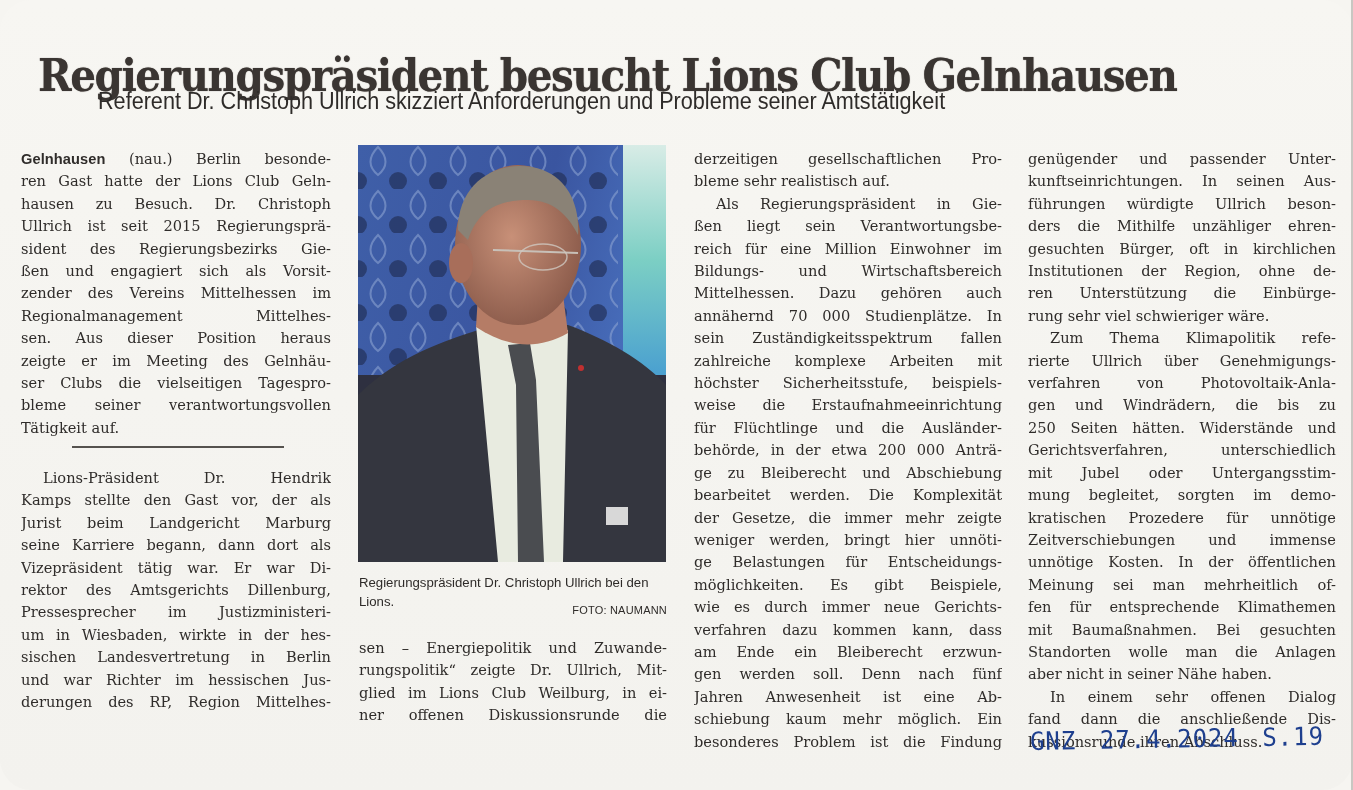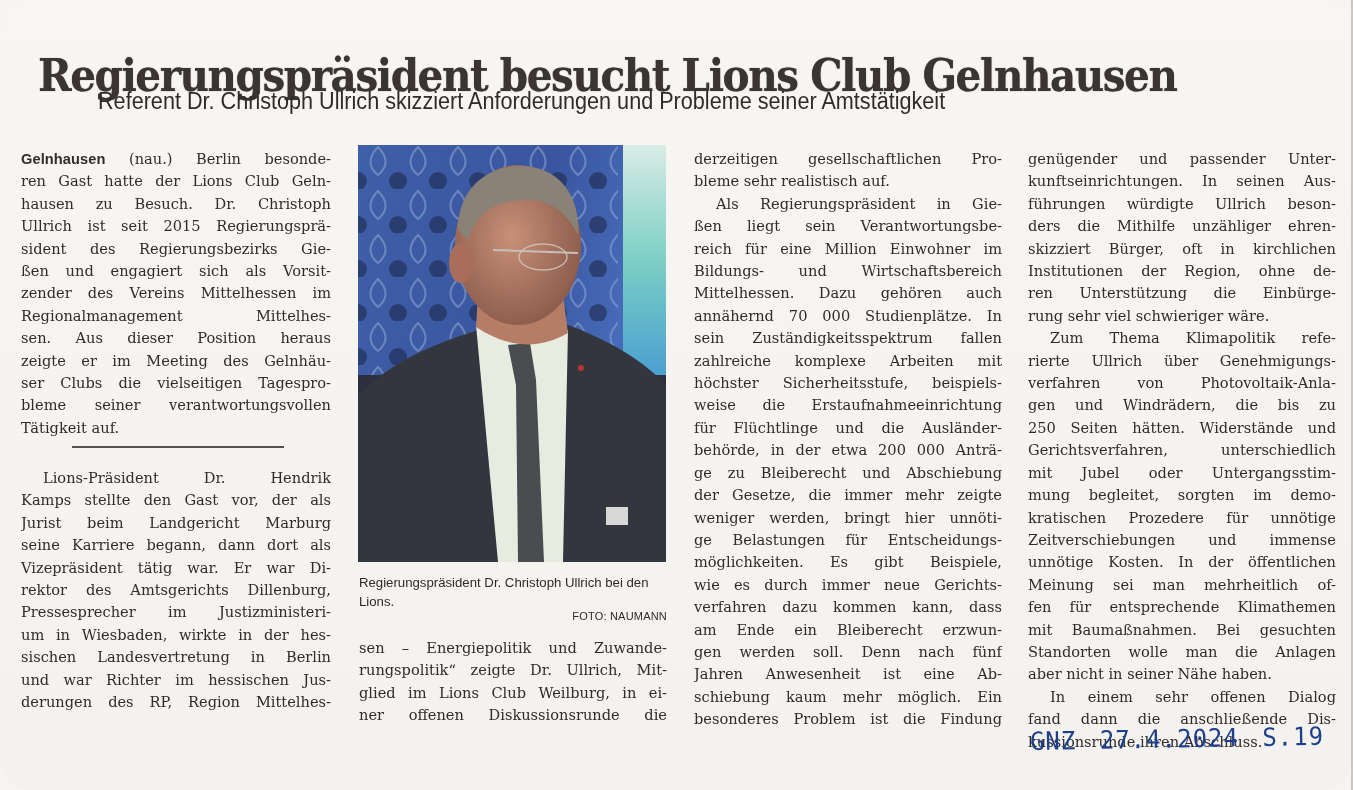--- a/index.html
+++ b/index.html
@@ -75,21 +75,21 @@
     position: absolute; left: 359px; top: 573px; width: 308px;
     font-family: "Liberation Sans", sans-serif;
     font-size: 13.2px;
     line-height: 19px;
     color: #2e2b29;
   }
   .caption .credit {
     float: right;
     font-size: 11px;
     letter-spacing: 0.2px;
-    margin-top: 15px;
+    margin-top: 9px;
   }
   .handnote {
     position: absolute; left: 1030px; top: 725px;
     font-family: "DejaVu Sans Mono", "Liberation Mono", monospace;
     font-size: 24px;
     color: #1e3f8e;
     letter-spacing: 1px;
     white-space: nowrap;
     transform: rotate(-1deg) scaleY(1.05);
     word-spacing: 8px;
@@ -208,39 +208,40 @@
     <span class="line">Bildungs- und Wirtschaftsbereich</span>
     <span class="line">Mittelhessen. Dazu gehören auch</span>
     <span class="line">annähernd 70 000 Studienplätze. In</span>
     <span class="line">sein Zuständigkeitsspektrum fallen</span>
     <span class="line">zahlreiche komplexe Arbeiten mit</span>
     <span class="line">höchster Sicherheitsstufe, beispiels-</span>
     <span class="line">weise die Erstaufnahmeeinrichtung</span>
     <span class="line">für Flüchtlinge und die Ausländer-</span>
     <span class="line">behörde, in der etwa 200 000 Anträ-</span>
     <span class="line">ge zu Bleiberecht und Abschiebung</span>
+    <span class="line">bearbeitet werden. Die Komplexität</span>
     <span class="line">der Gesetze, die immer mehr zeigte</span>
     <span class="line">weniger werden, bringt hier unnöti-</span>
     <span class="line">ge Belastungen für Entscheidungs-</span>
     <span class="line">möglichkeiten. Es gibt Beispiele,</span>
     <span class="line">wie es durch immer neue Gerichts-</span>
     <span class="line">verfahren dazu kommen kann, dass</span>
     <span class="line">am Ende ein Bleiberecht erzwun-</span>
     <span class="line">gen werden soll. Denn nach fünf</span>
     <span class="line">Jahren Anwesenheit ist eine Ab-</span>
     <span class="line">schiebung kaum mehr möglich. Ein</span>
     <span class="line">besonderes Problem ist die Findung</span>
   </div>
 
   <div class="col c4">
     <span class="line">genügender und passender Unter-</span>
     <span class="line">kunftseinrichtungen. In seinen Aus-</span>
     <span class="line">führungen würdigte Ullrich beson-</span>
     <span class="line">ders die Mithilfe unzähliger ehren-</span>
-    <span class="line">skizziert Bürger, oft in kirchlichen</span>
+    <span class="line">gesuchten Bürger, oft in kirchlichen</span>
     <span class="line">Institutionen der Region, ohne de-</span>
     <span class="line">ren Unterstützung die Einbürge-</span>
     <span class="line last">rung sehr viel schwieriger wäre.</span>
     <span class="line" style="padding-left:22px;box-sizing:border-box;">Zum Thema Klimapolitik refe-</span>
     <span class="line">rierte Ullrich über Genehmigungs-</span>
     <span class="line">verfahren von Photovoltaik-Anla-</span>
     <span class="line">gen und Windrädern, die bis zu</span>
     <span class="line">250 Seiten hätten. Widerstände und</span>
     <span class="line">Gerichtsverfahren, unterschiedlich</span>
     <span class="line">mit Jubel oder Untergangsstim-</span>

